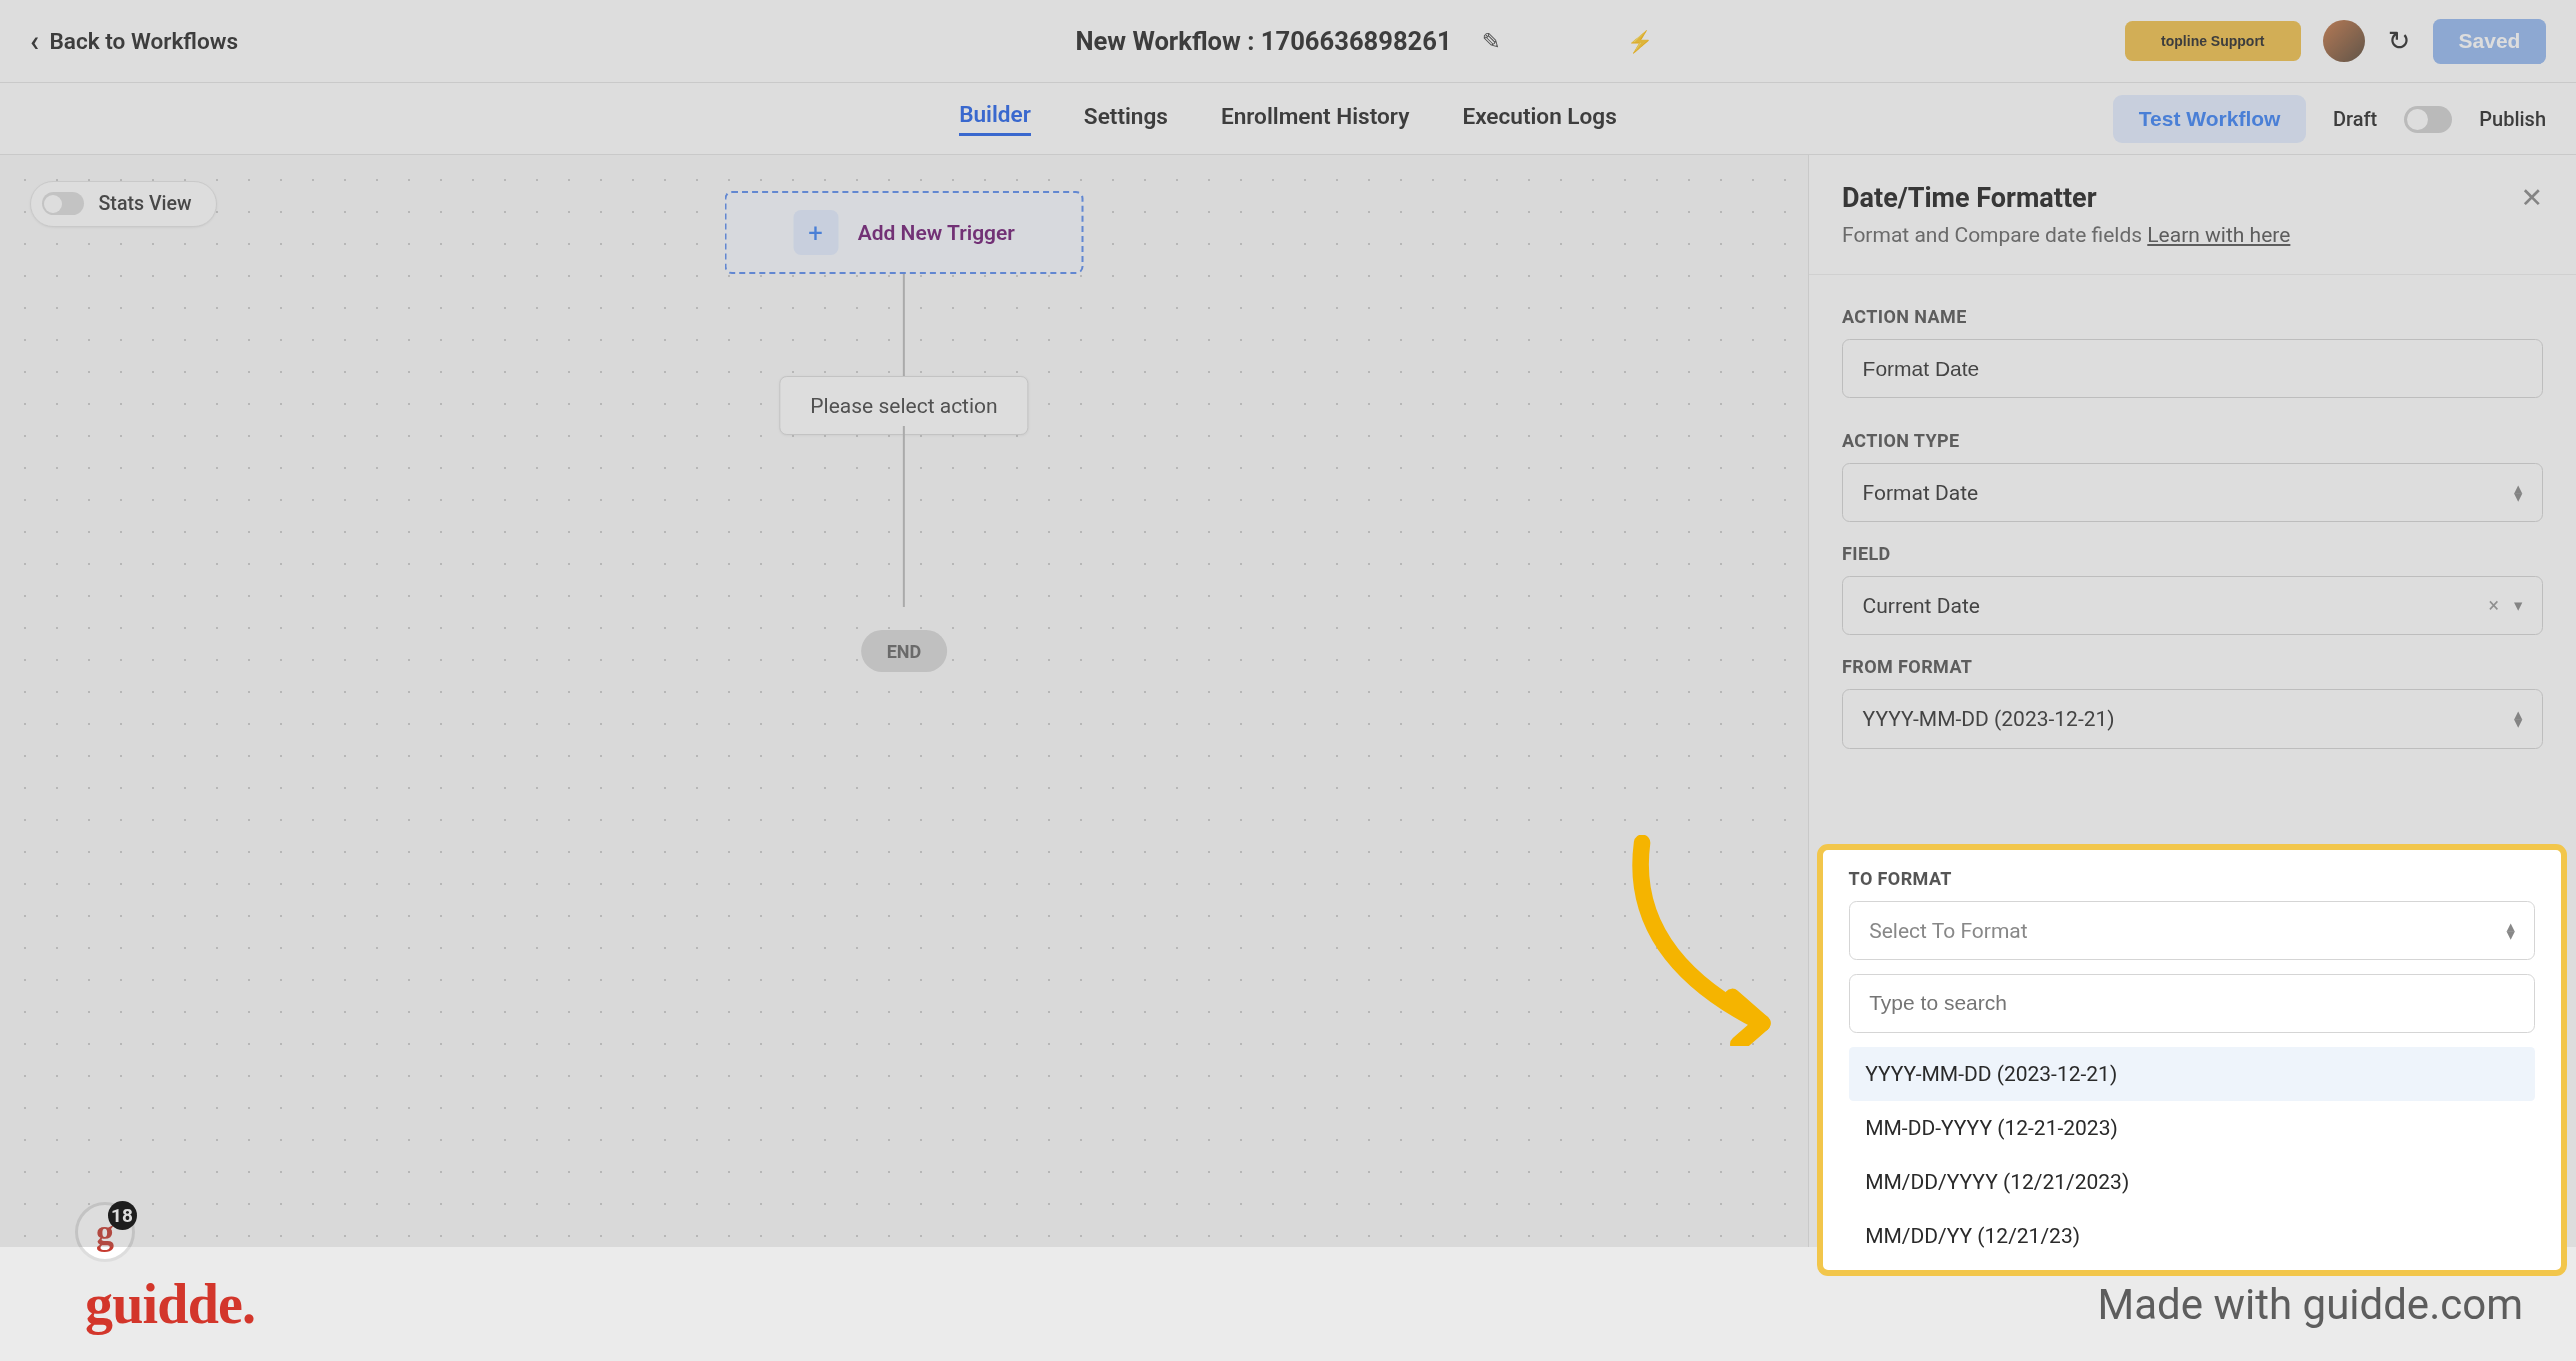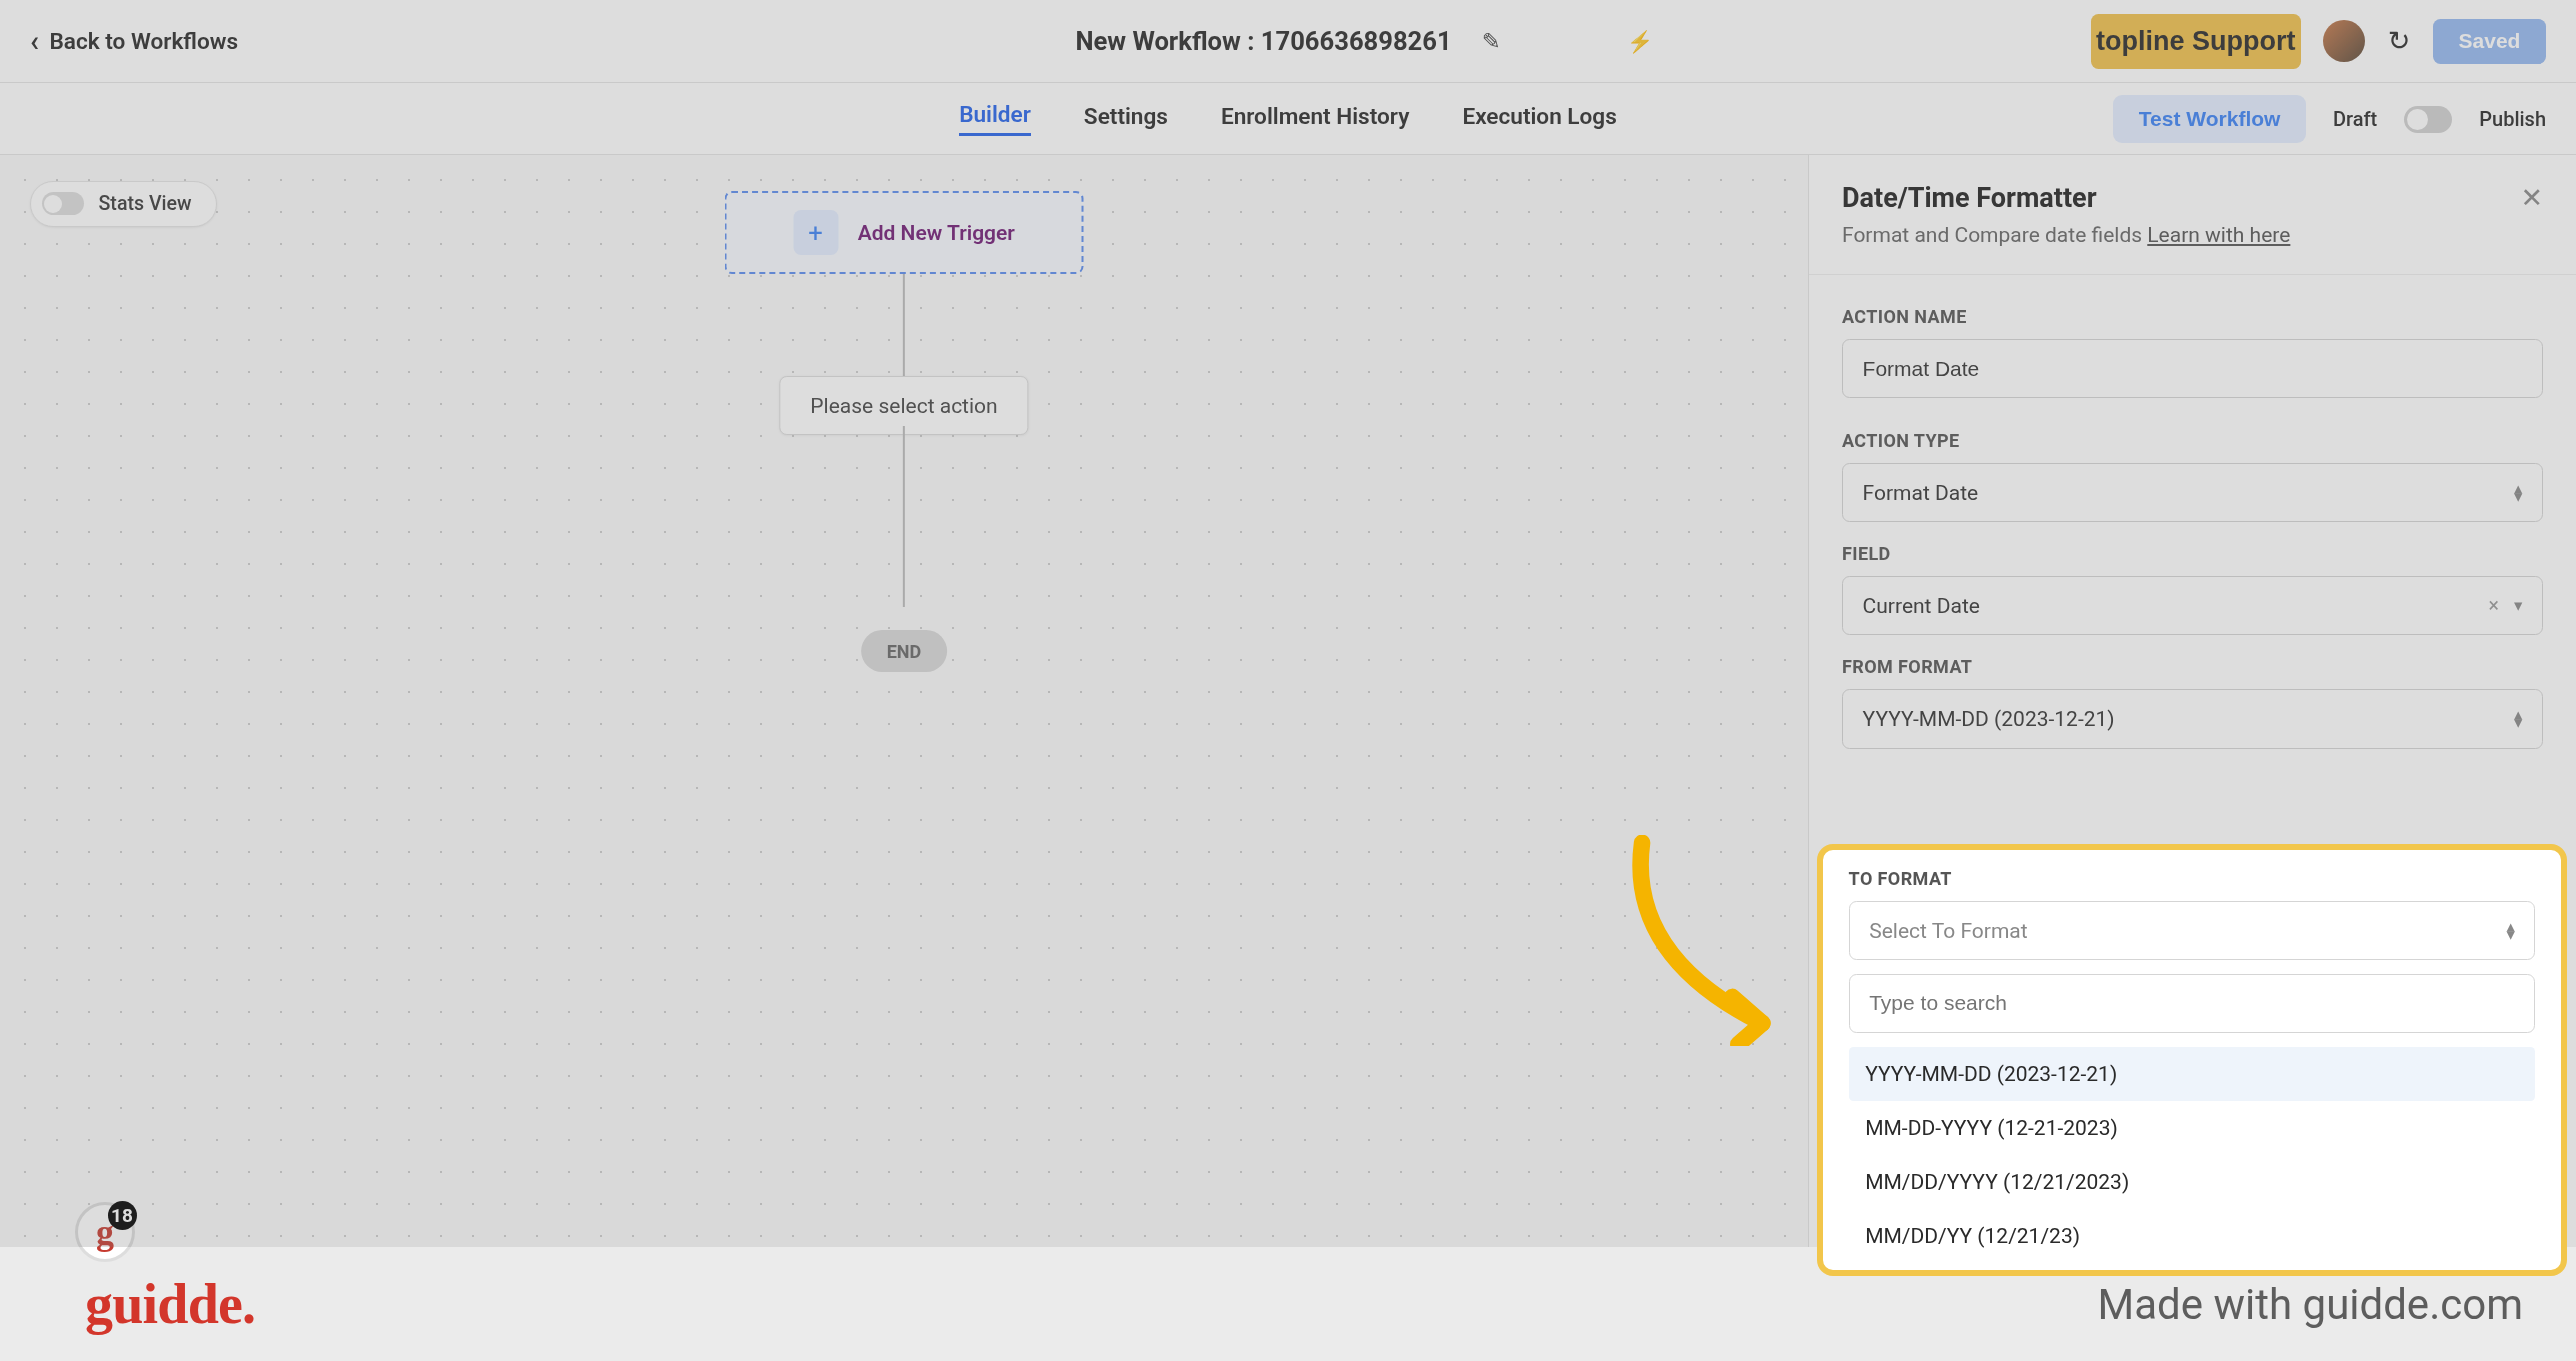--- a/index.html
+++ b/index.html
@@ -9,21 +9,21 @@
 .overlay-dim { position: absolute; top: 0; left: 0; width: 2576px; height: 1247px; background: rgba(120,120,120,0.25); pointer-events: none; z-index: 50; }
 
 .topbar { height: 83px; display: flex; align-items: center; padding: 0 30px; border-bottom: 0.8px solid #e5e5e5; background: #fff; position: relative; }
 .back-link { display: flex; align-items: center; gap: 10.5px; font-size: 22.6px; font-weight: 600; color: #2a2a2a; cursor: pointer; }
 .back-link .chev { font-size: 29px; }
 .title-wrap { position: absolute; left: 50%; transform: translateX(-50%); display: flex; align-items: center; gap: 30px; }
 .title-wrap .wf-title { font-size: 25.6px; font-weight: 700; color: #2a2a2a; }
 .title-wrap .pencil { font-size: 22.6px; color: #444; }
 .bolt-area { position: absolute; left: 1627px; top: 0; height: 83px; display: flex; align-items: center; font-size: 21px; color: #f5b400; }
 .top-right { margin-left: auto; display: flex; align-items: center; gap: 22.6px; }
-.support-btn { background: #f0c14b; color: #2a2a2a; font-size: 27px; font-weight: 600; padding: 12px 5px; border-radius: 7.5px; border: none; }
+.support-btn { background: #f0c14b; color: #2a2a2a; font-size: 14px; font-weight: 600; padding: 12px 36px; border-radius: 7.5px; border: none; }
 .avatar { width: 42px; height: 42px; border-radius: 50%; background: linear-gradient(135deg,#c97a4a,#5a4a3a); }
 .clock-icon { font-size: 27px; color: #2a2a2a; }
 .saved-btn { background: #94b8f0; color: #fff; font-size: 21px; font-weight: 600; padding: 10.5px 25.6px; border-radius: 7.5px; border: none; }
 
 .tabbar { height: 72px; border-bottom: 0.8px solid #e5e5e5; display: flex; align-items: center; justify-content: center; gap: 53px; background: #fff; position: relative; }
 .tabbar .tab { font-size: 22.6px; font-weight: 600; color: #2a2a2a; padding-bottom: 4.5px; cursor: pointer; }
 .tabbar .tab.active { color: #2563eb; border-bottom: 3.8px solid #2563eb; }
 .tabbar-right { position: absolute; right: 30px; top: 0; height: 72px; display: flex; align-items: center; gap: 27px; }
 .test-wf { background: #e3edff; color: #3b82f6; font-size: 21px; font-weight: 600; padding: 12px 25.6px; border-radius: 9px; border: none; }
 .pub-label { font-size: 20px; color: #2a2a2a; font-weight: 500; }
@@ -63,21 +63,21 @@
 
 .sp-body { padding: 21px 33px; }
 .form-label { font-size: 18px; font-weight: 700; color: #555; letter-spacing: 0.4px; margin-bottom: 12px; margin-top: 10.5px; }
 .form-input { width: 100%; border: 0.8px solid #d5d5d5; border-radius: 7.5px; padding: 16.6px 19.6px; font-size: 21px; color: #333; background: #fff; margin-bottom: 21px; }
 .form-select { width: 100%; border: 0.8px solid #d5d5d5; border-radius: 7.5px; padding: 16.6px 19.6px; font-size: 21px; color: #333; background: #fff; margin-bottom: 21px; display:flex; align-items:center; justify-content:space-between; }
 .form-select .sarrow { font-size: 16.6px; color:#888; display:flex; flex-direction:column; line-height:7.5px; }
 .form-select .xclear { color:#999; font-size:19.6px; margin-right:15px; }
 .form-select .srow { display:flex; align-items:center; }
 
 
-.to-format-block { position: absolute; top: 844px; left: 1817px; width: 750px; background: #fff; border: 6.8px solid #f2c64b; border-radius: 16px; z-index: 100; padding: 15px 25.6px 7.5px; }
+.to-format-block { position: absolute; top: 844px; left: 1817px; width: 750px; background: #fff; border: 6.8px solid #f2c64b; border-radius: 11px; z-index: 100; padding: 15px 25.6px 7.5px; }
 .to-format-block .form-label { margin-top: 3px; }
 .to-format-block .form-select, .to-format-block .form-input { margin-bottom: 13.6px; }
 .to-format-block .form-input.search { color: #999; }
 .dropdown-list { }
 .dd-item { padding: 15px 16.6px; font-size: 21px; color: #2a2a2a; cursor: pointer; border-radius: 4.5px; }
 .dd-item.hover { background: #eef4fb; }
 
 .arrow-annot { position: absolute; top: 835px; left: 1612px; width: 203px; height: 211px; z-index: 101; }
 
 .footer-bar { position: absolute; top: 1247px; left: 0; width: 2576px; height: 114px; background: #ebebeb; display: flex; align-items: center; padding: 0 53px; }

